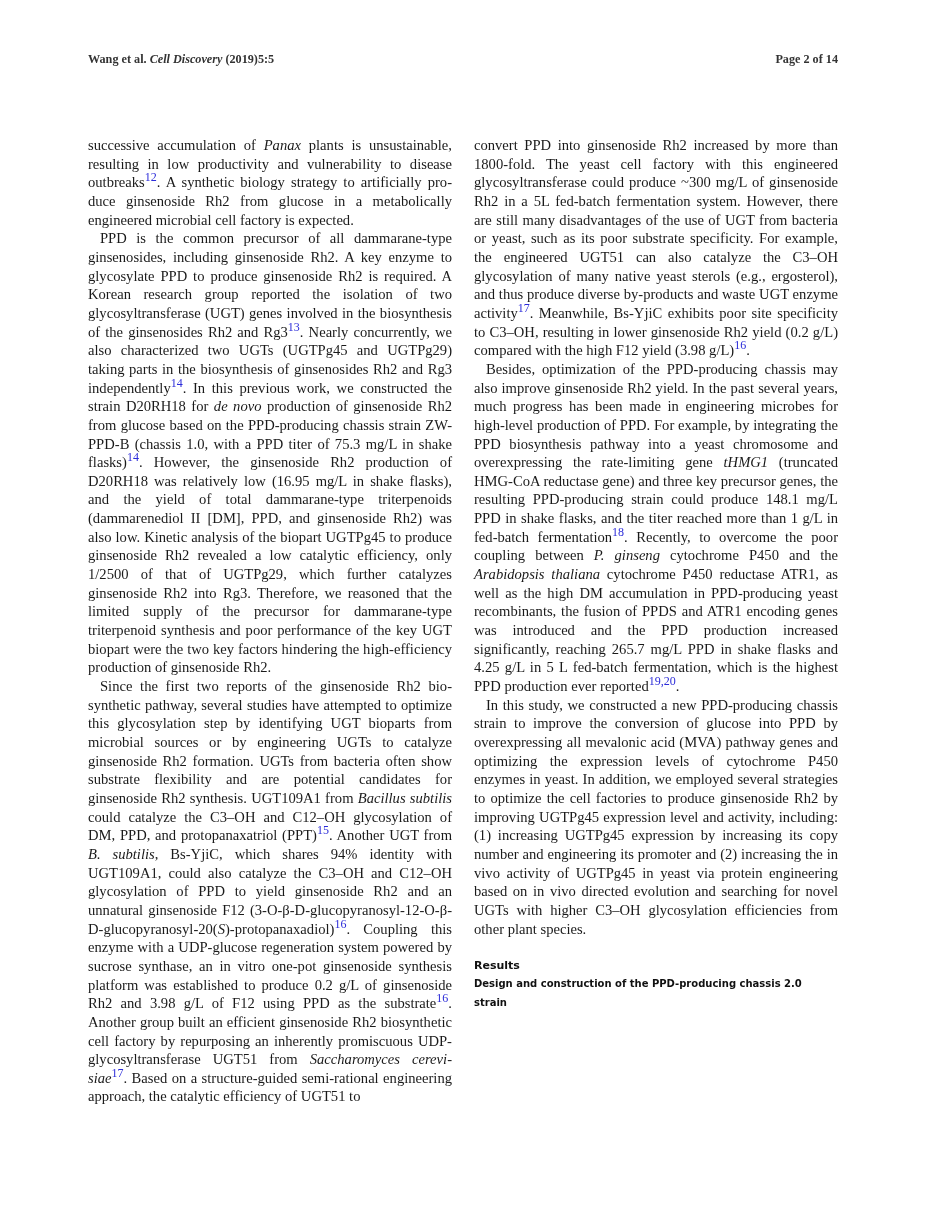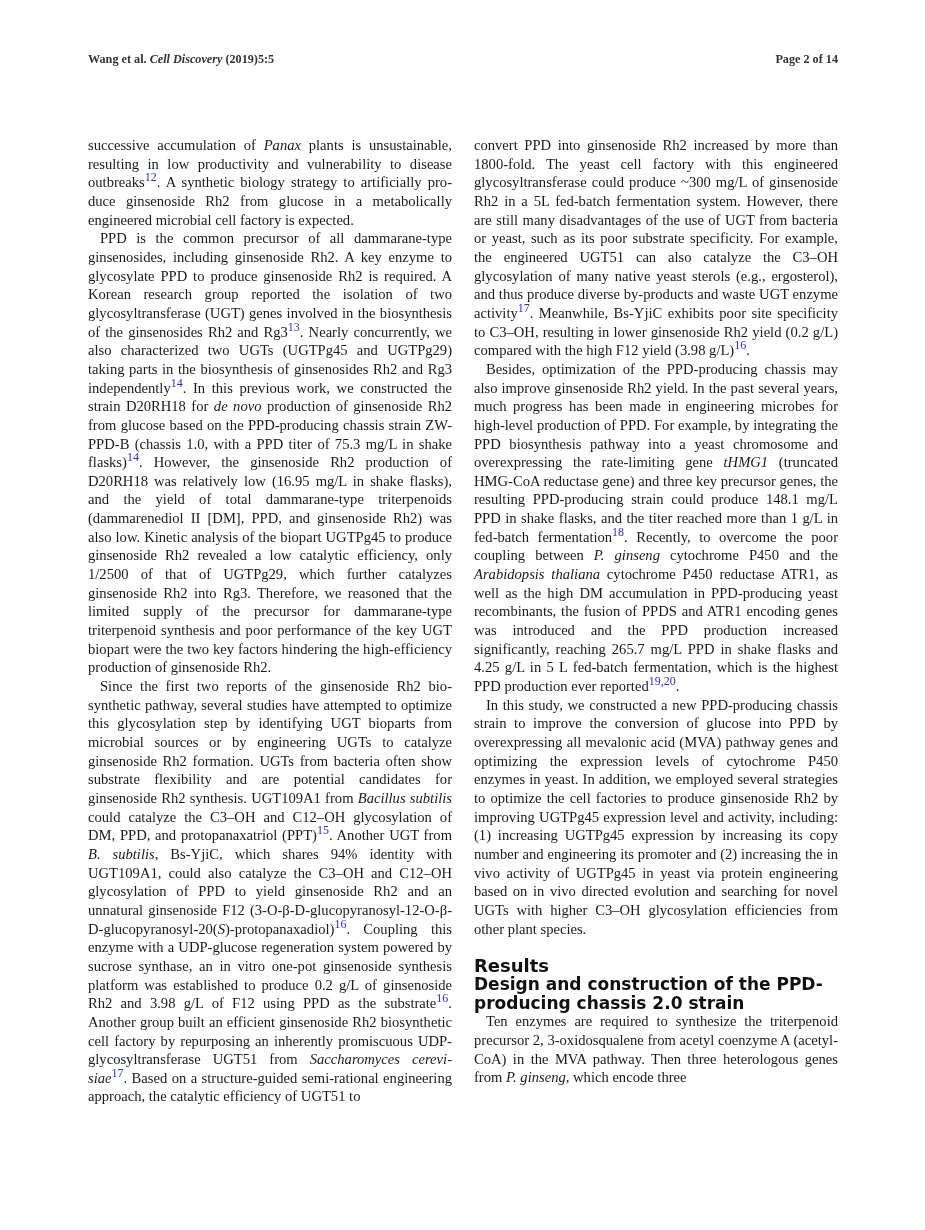--- a/index.html
+++ b/index.html
@@ -10,23 +10,23 @@
   .header i { font-style:italic; }
   .col { position:absolute; top:136px; width:364px; font-size:14.6px; line-height:18.65px;
          text-align:justify; hyphens:manual; }
   .col.left { left:88px; }
   .col.right { left:474px; }
   .col p { margin:0; text-indent:0; }
   .col p.ind { text-indent:12px; }
   sup { font-size:12px; line-height:0; vertical-align:6px; color:#2b2bd9; }
   i { font-style:italic; }
   .sec-title { font-family:"DejaVu Sans", "Liberation Sans", sans-serif; font-weight:bold;
-               font-size:18px; margin-top:18px; line-height:19px; text-align:left; color:#111; }
+               font-size:11px; margin-top:18px; line-height:19px; text-align:left; color:#111; }
   .sub-title { font-family:"DejaVu Sans", "Liberation Sans", sans-serif; font-weight:bold;
-               font-size:17px; line-height:18.5px; text-align:left; color:#111; }
+               font-size:10px; line-height:18.5px; text-align:left; color:#111; }
 </style>
 </head>
 <body>
 
 <div class="header">
   <span>
     <span>Wang et al.</span>
     <i>Cell Discovery</i>
     <span>(2019)5:5</span>
   </span>
@@ -44,14 +44,13 @@
 <div class="col right">
   <p><span>convert PPD into ginsenoside Rh2 increased by more than 1800-fold. The yeast cell factory with this engineered glycosyltransferase could produce ~300 mg/L of ginse­noside Rh2 in a 5L fed-batch fermentation system. However, there are still many disadvantages of the use of UGT from bacteria or yeast, such as its poor substrate specificity. For example, the engineered UGT51 can also catalyze the C3–OH glycosylation of many native yeast sterols (e.g., ergosterol), and thus produce diverse by-products and waste UGT enzyme activity</span><sup>17</sup><span>. Meanwhile, Bs-YjiC exhibits poor site specificity to C3–OH, resulting in lower ginsenoside Rh2 yield (0.2 g/L) compared with the high F12 yield (3.98 g/L)</span><sup>16</sup><span>.</span></p>
 
   <p class="ind"><span>Besides, optimization of the PPD-producing chassis may also improve ginsenoside Rh2 yield. In the past several years, much progress has been made in engineering microbes for high-level production of PPD. For example, by integrating the PPD biosynthesis pathway into a yeast chromosome and overexpressing the rate-limiting gene </span><i>tHMG1</i><span> (truncated HMG-CoA reductase gene) and three key precursor genes, the resulting PPD-producing strain could produce 148.1 mg/L PPD in shake flasks, and the titer reached more than 1 g/L in fed-batch fermentation</span><sup>18</sup><span>. Recently, to overcome the poor coupling between </span><i>P. ginseng</i><span> cytochrome P450 and the </span><i>Arabidopsis thaliana</i><span> cytochrome P450 reductase ATR1, as well as the high DM accumulation in PPD-producing yeast recombinants, the fusion of PPDS and ATR1 encoding genes was introduced and the PPD production increased significantly, reaching 265.7 mg/L PPD in shake flasks and 4.25 g/L in 5 L fed-batch fermentation, which is the highest PPD production ever reported</span><sup>19,20</sup><span>.</span></p>
 
   <p class="ind"><span>In this study, we constructed a new PPD-producing chassis strain to improve the conversion of glucose into PPD by overexpressing all mevalonic acid (MVA) pathway genes and optimizing the expression levels of cytochrome P450 enzymes in yeast. In addition, we employed several strategies to optimize the cell factories to produce gin­senoside Rh2 by improving UGTPg45 expression level and activity, including: (1) increasing UGTPg45 expres­sion by increasing its copy number and engineering its promoter and (2) increasing the in vivo activity of UGTPg45 in yeast via protein engineering based on in vivo directed evolution and searching for novel UGTs with higher C3–OH glycosylation efficiencies from other plant species.</span></p>
 
   <div class="sec-title">Results</div>
   <div class="sub-title">Design and construction of the PPD-producing chassis 2.0 strain</div>
 
-  <p class="ind"><span>Ten enzymes are required to synthesize the triterpenoid precursor 2, 3-oxidosqualene from acetyl coenzyme A (acetyl-CoA) in the MVA pathway. Then three hetero­logous genes from </span><i>P. ginseng</i><span>, which encode three</span></p>
 </div>
 
 </body></html>

